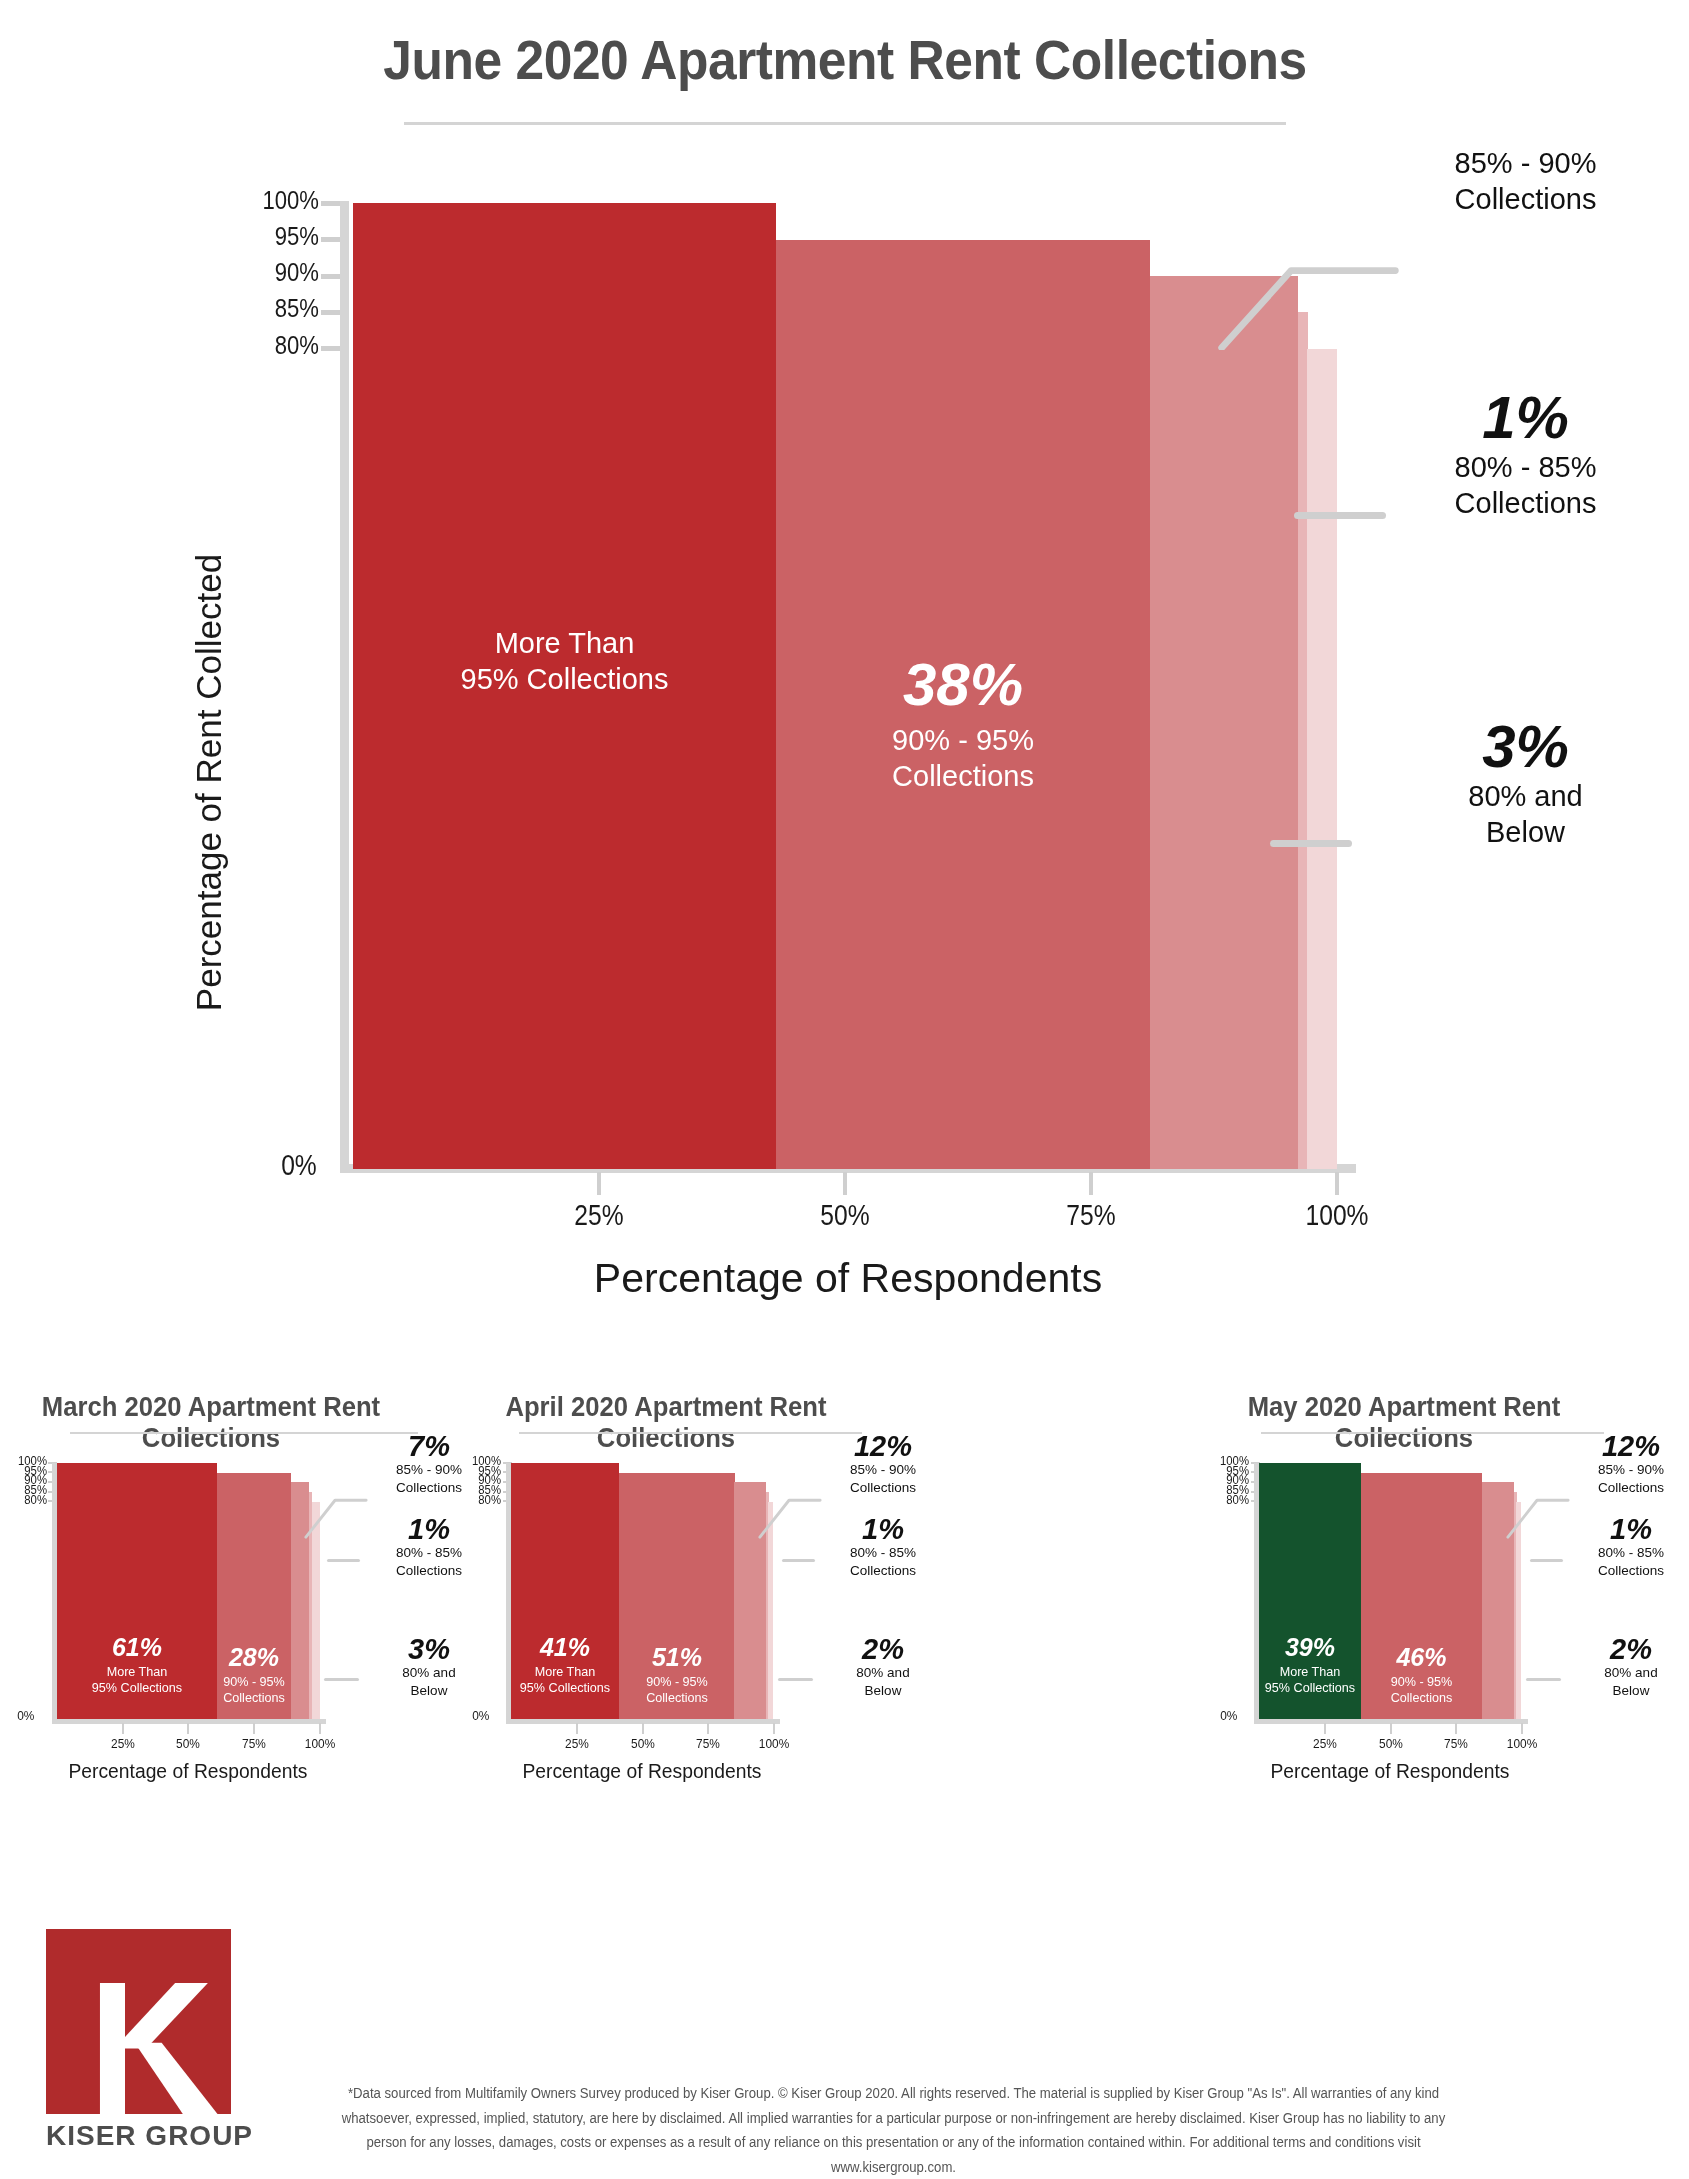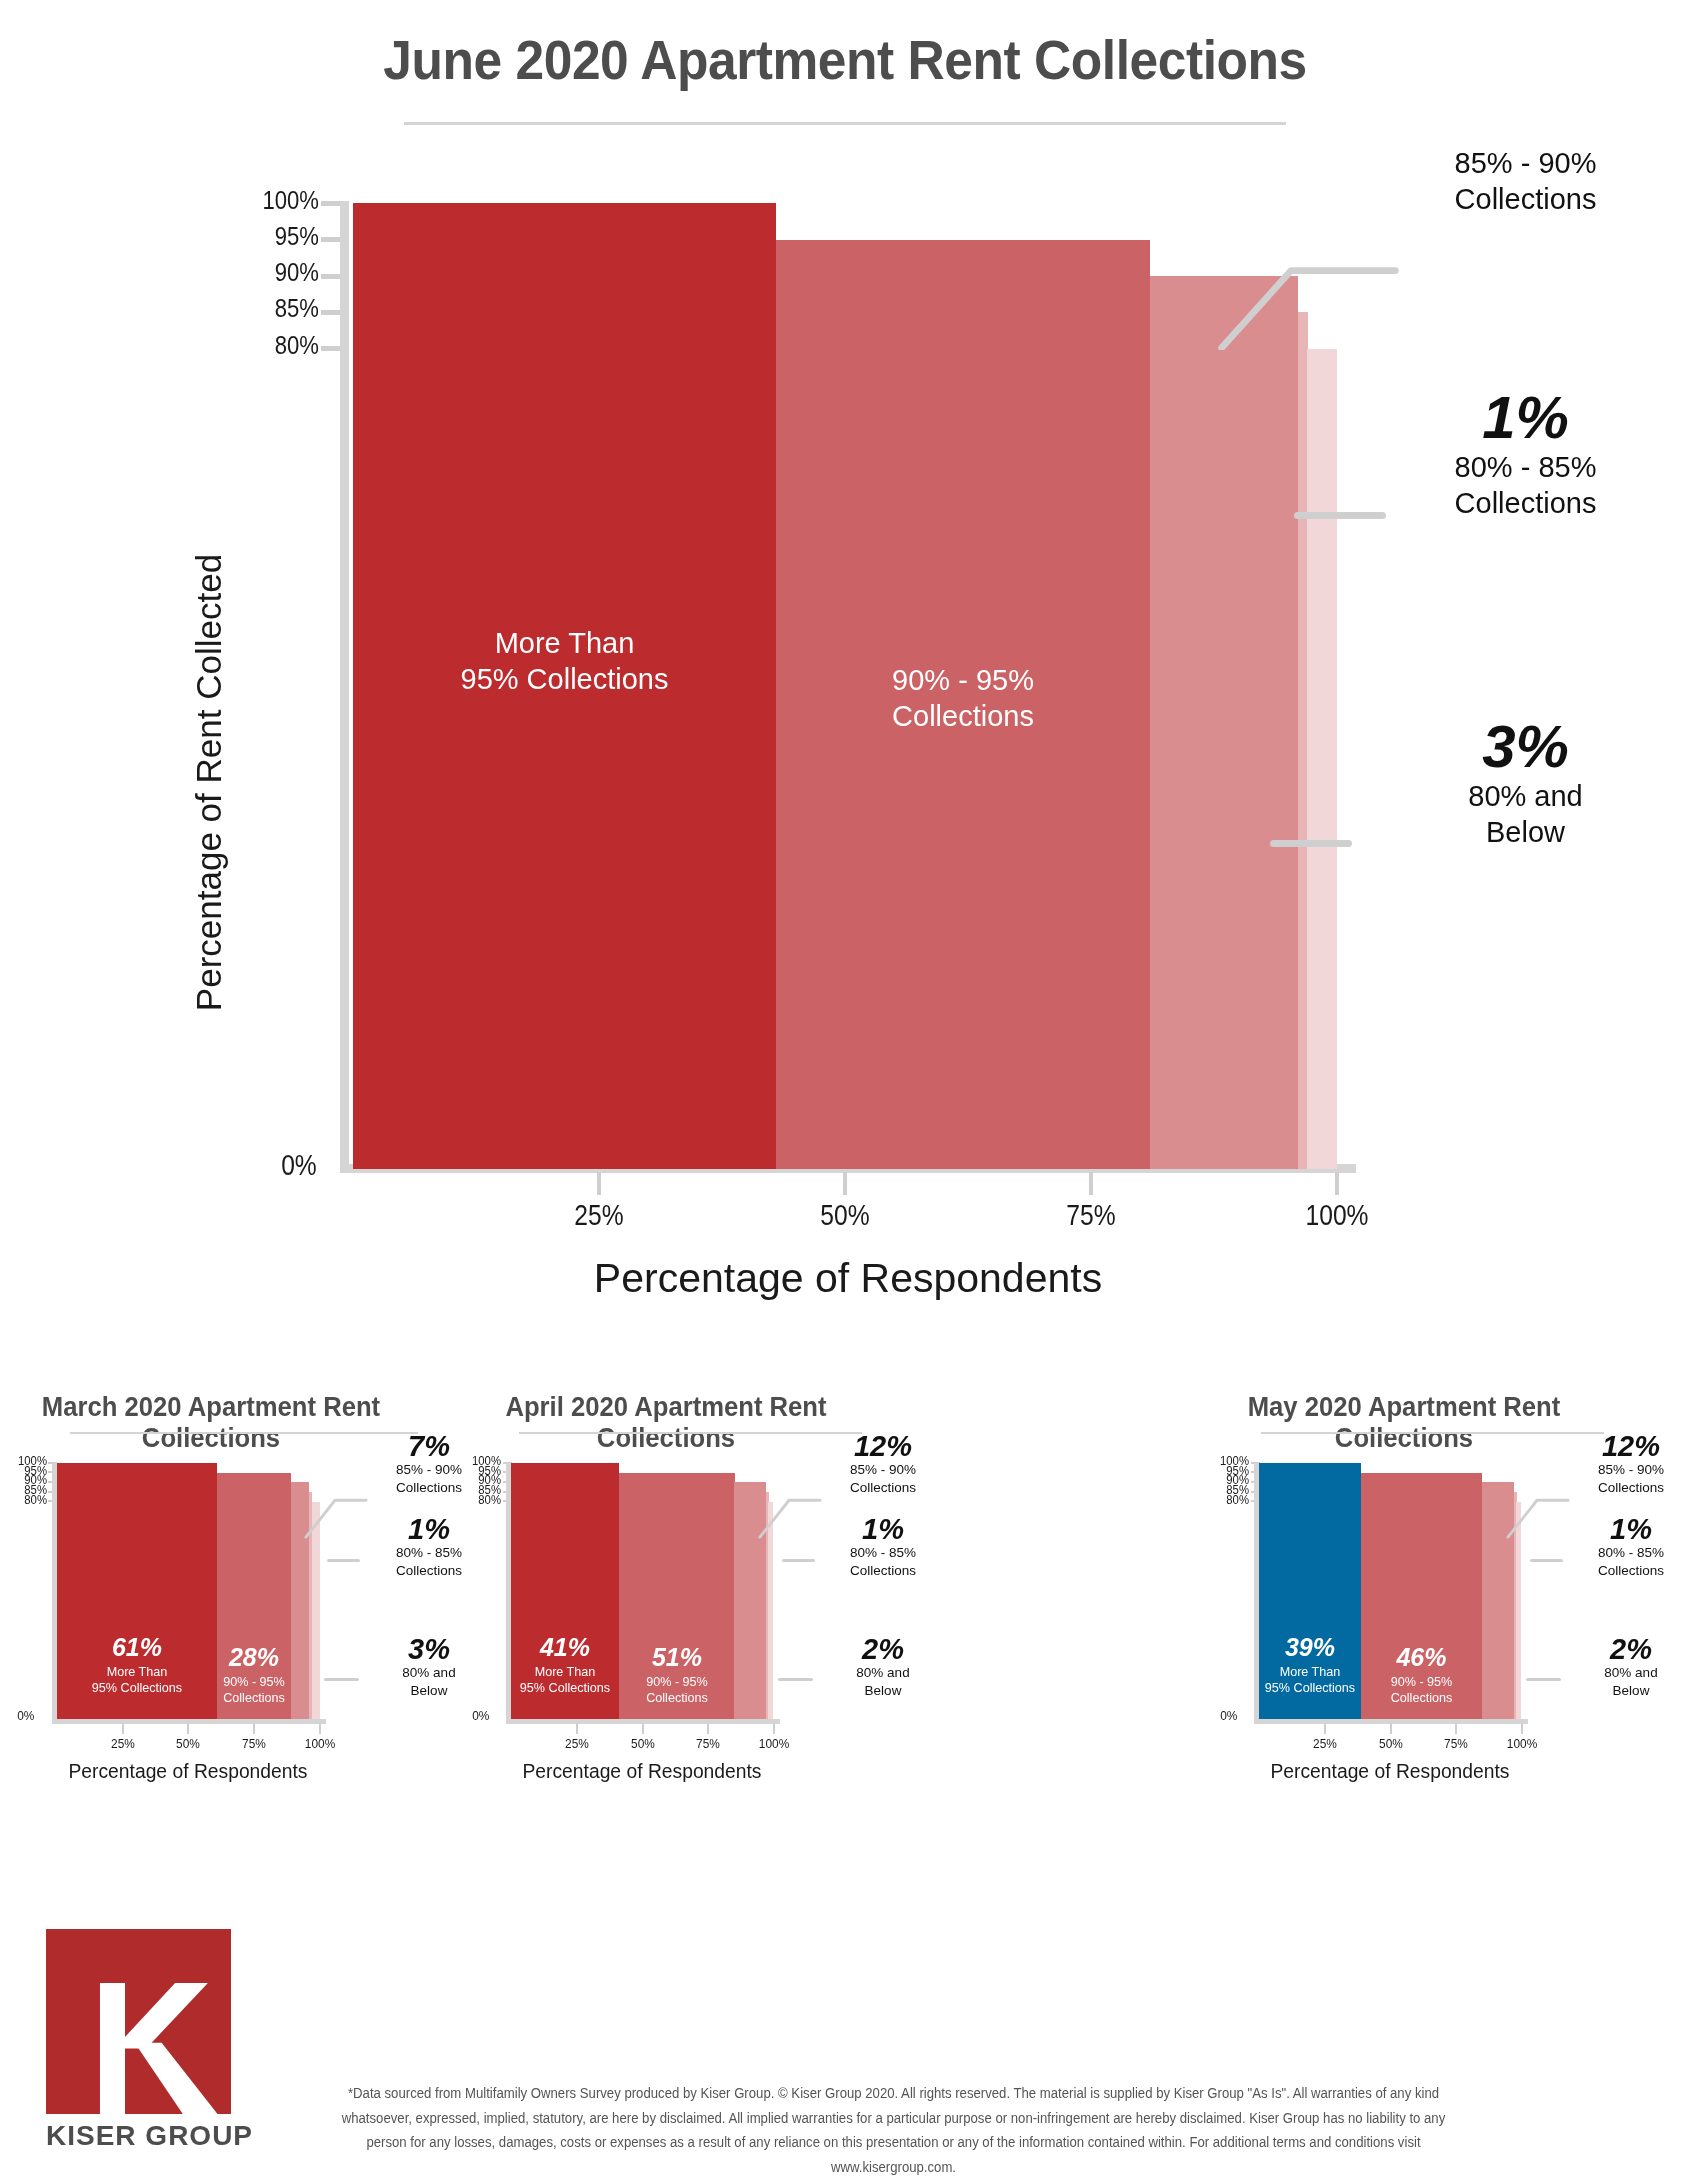--- a/index.html
+++ b/index.html
@@ -245,20 +245,21 @@
     <div class="x-axis-line"></div>
     <div class="plot" id="main-plot">
         <div class="bar" style="left: 0px; width: 423px; height: 966px; background: rgb(188, 43, 46);">
           <div class="bar-labelbox">
             <div class="bar-sub">More Than
 95% Collections</div>
           </div>
         </div>
         <div class="bar" style="left: 423px; width: 374px; height: 929px; background: rgb(203, 98, 101);">
           <div class="bar-labelbox">
+            <div class="bar-num">38%</div>
             <div class="bar-sub">90% - 95%
 Collections</div>
           </div>
         </div>
         <div class="bar" style="left: 797px; width: 148px; height: 893px; background: rgb(217, 141, 143);"></div>
         <div class="bar" style="left: 945px; width: 9.8px; height: 857px; background: rgb(232, 181, 183);"></div>
         <div class="bar" style="left: 954px; width: 29.5px; height: 820px; background: rgb(242, 215, 216);"></div>
       </div>
     <div id="main-xticks">
         <div class="xtick" style="left: 597px;"></div>
@@ -435,21 +436,21 @@
         <div class="sc-ytick" style="left: 98px; top: 100px;"></div>
         <div class="sc-ylab" style="left: 50px; top: 102px;">90%</div>
         <div class="sc-ytick" style="left: 98px; top: 110px;"></div>
         <div class="sc-ylab" style="left: 50px; top: 112px;">85%</div>
         <div class="sc-ytick" style="left: 98px; top: 120px;"></div>
         <div class="sc-ylab" style="left: 50px; top: 122px;">80%</div>
         <div class="sc-ytick" style="left: 98px; top: 129px;"></div>
         <div class="sc-yaxis" style="left: 101px; top: 92px; height: 258px;"></div>
         <div class="sc-xaxis" style="left: 101px; top: 348px; width: 274px;"></div>
         <div class="sc-plot" style="left: 106px; top: 92px; width: 263px; height: 256px;">
-          <div class="sc-bar" style="left: 0px; width: 102px; height: 256px; background: #0369a1;">
+          <div class="sc-bar" style="left: 0px; width: 102px; height: 256px; background: #14532d;">
             <div class="sc-labelbox">
               <div class="sc-num">39%</div>
               <div class="sc-sub">More Than
 95% Collections</div>
             </div>
           </div>
           <div class="sc-bar" style="left: 102px; width: 121px; height: 246px; background: rgb(203, 98, 101);">
             <div class="sc-labelbox">
               <div class="sc-num">46%</div>
               <div class="sc-sub">90% - 95%

